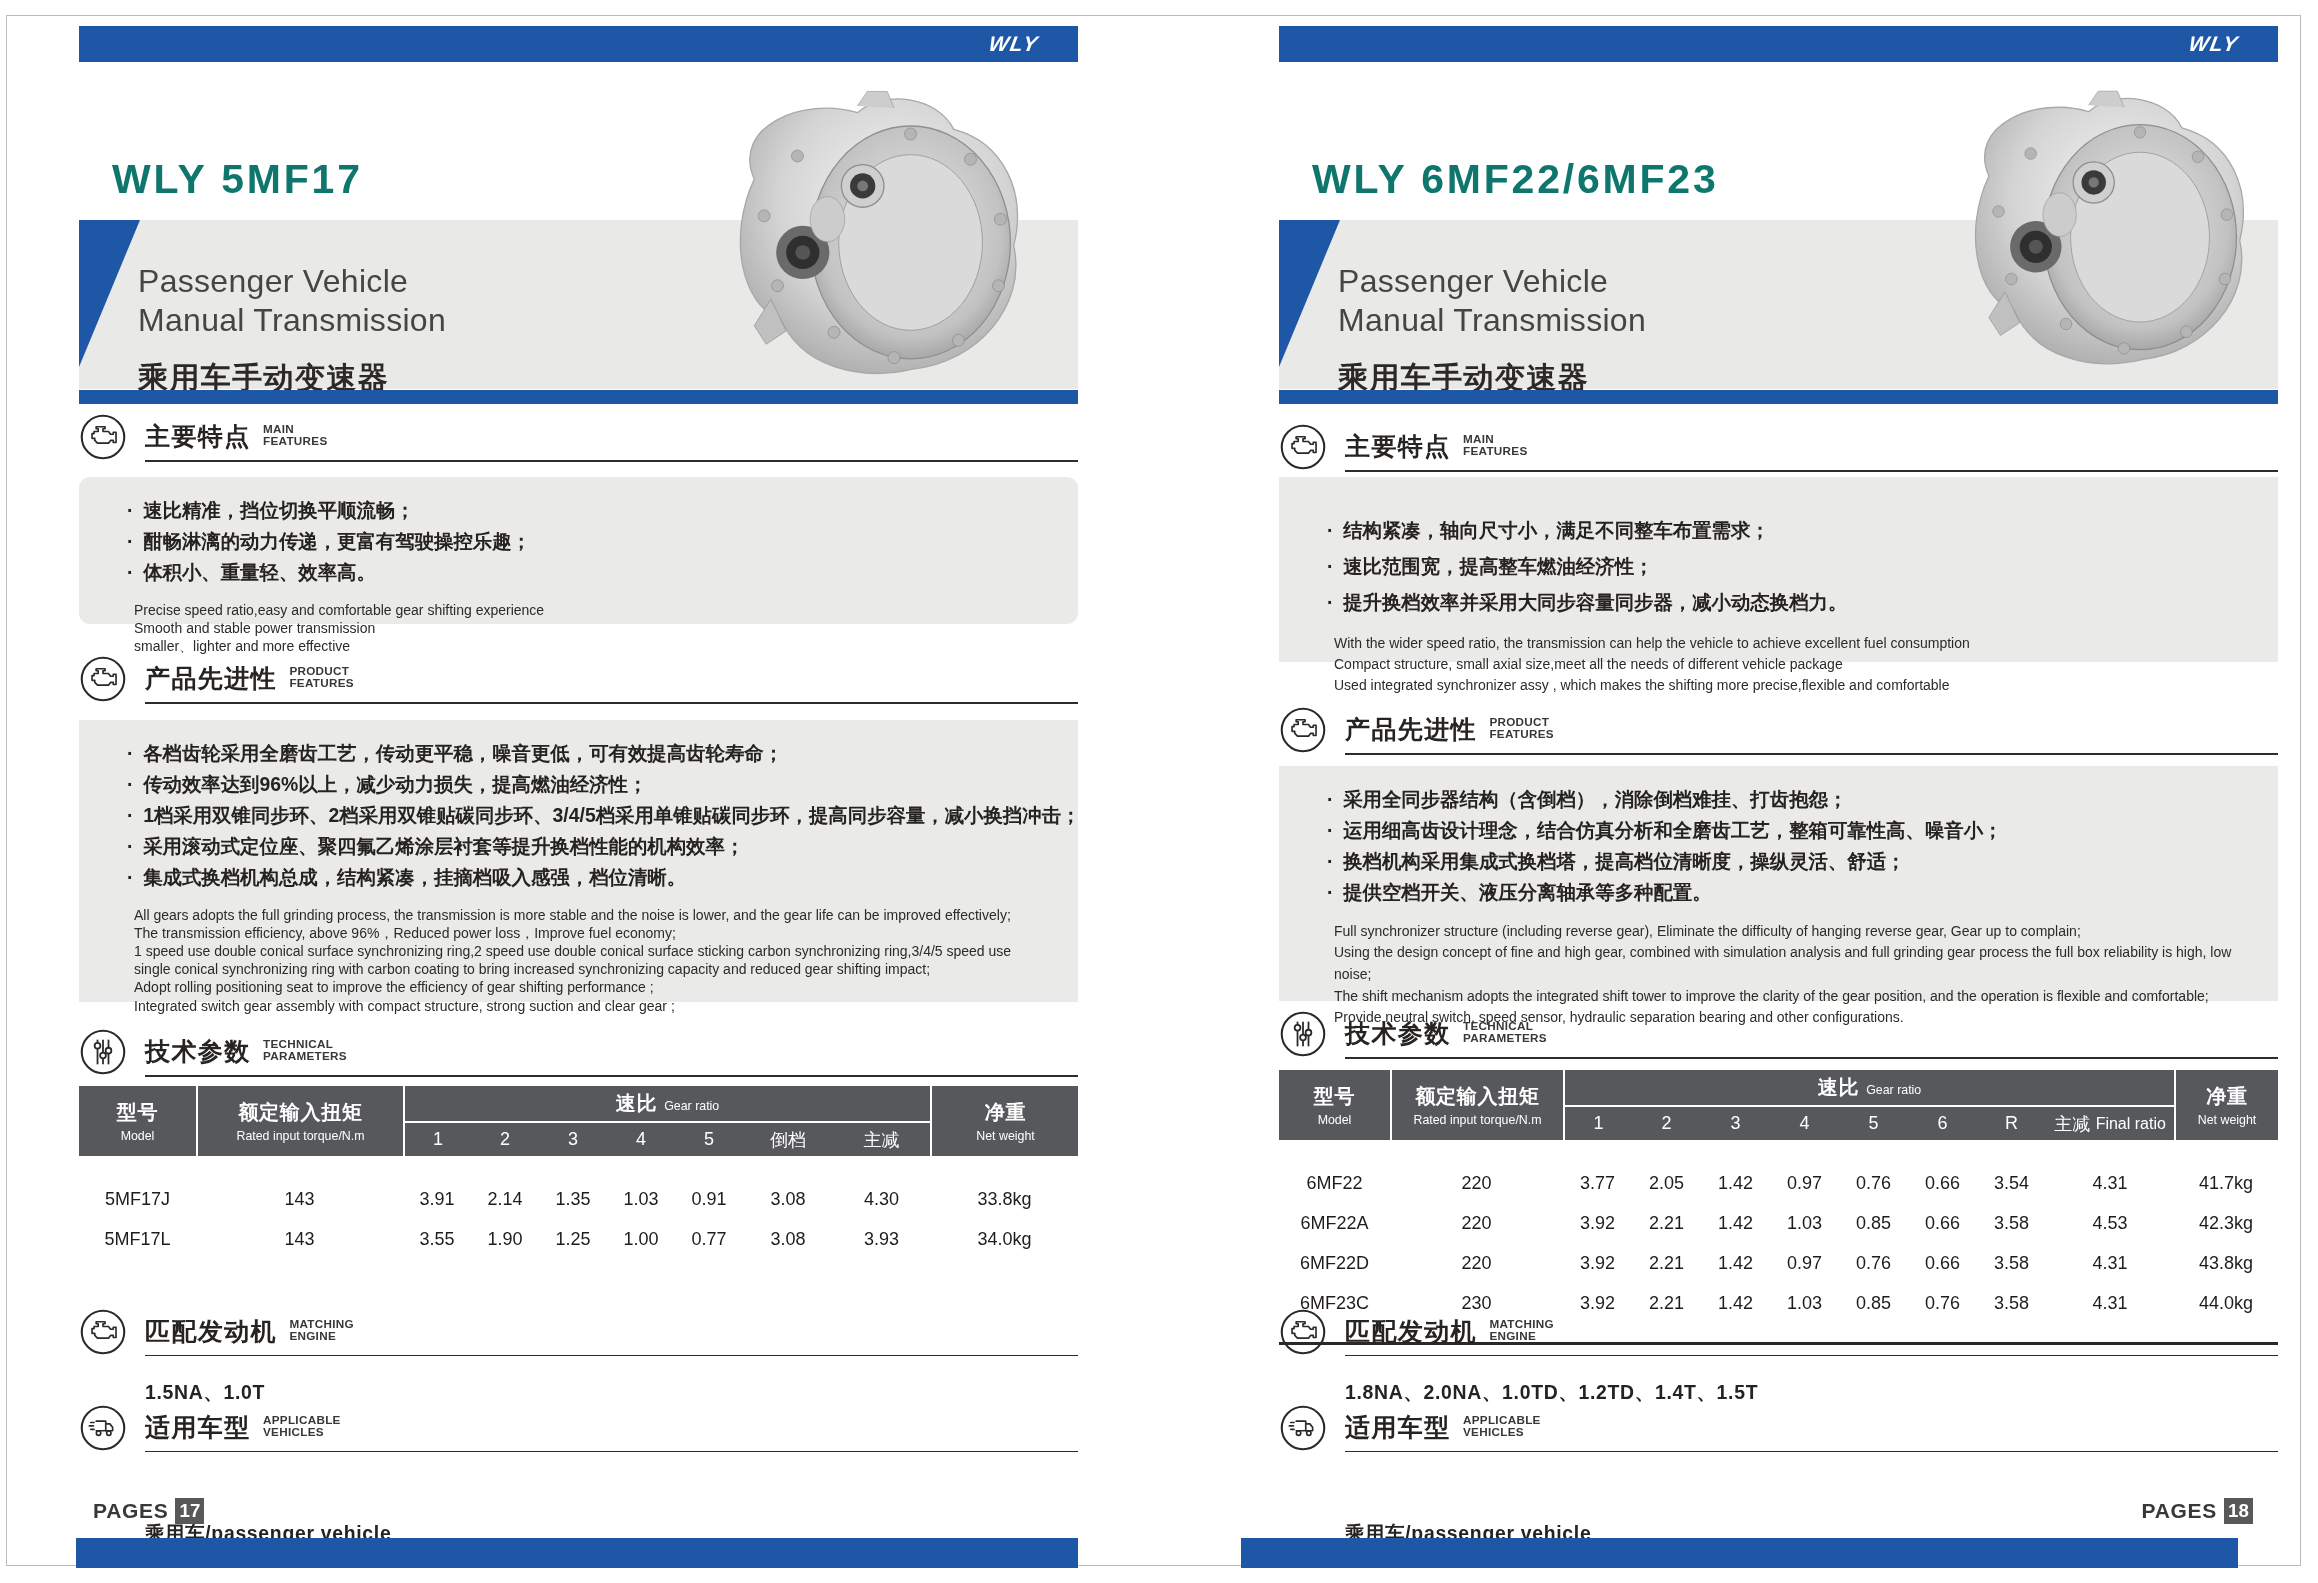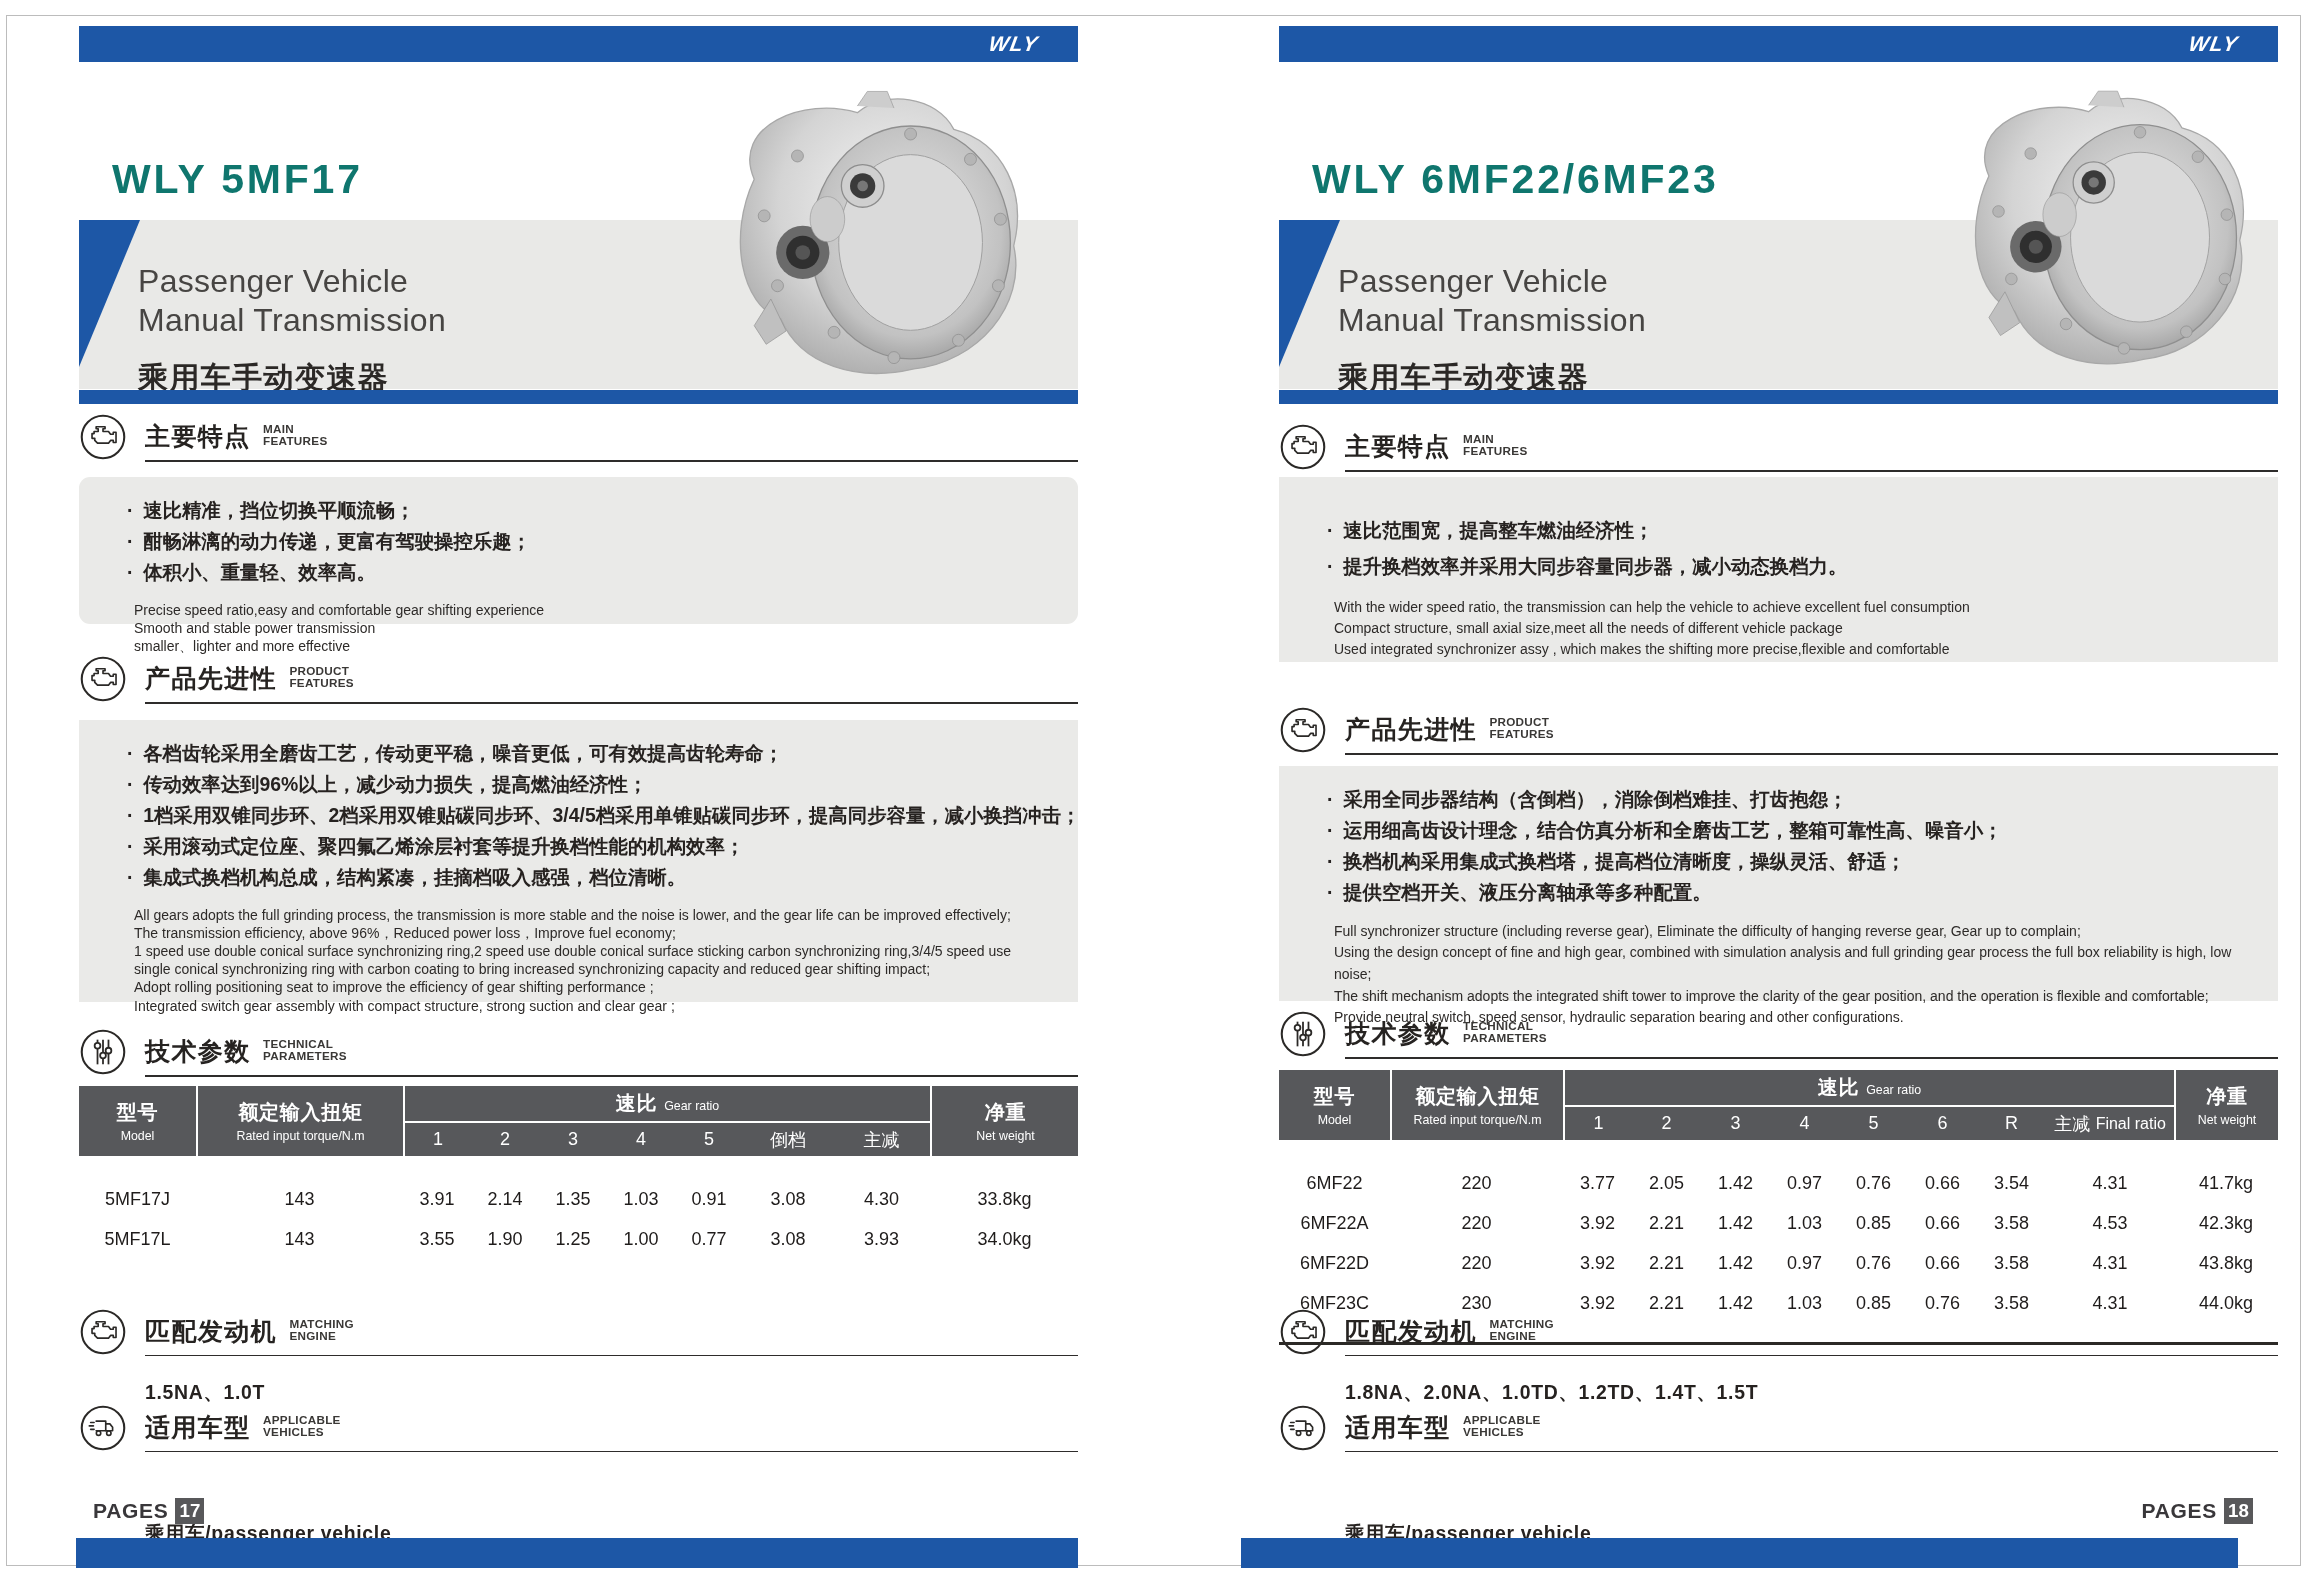--- a/index.html
+++ b/index.html
@@ -407,20 +407,21 @@
     <div class="sec-body">
       <span class="sec-zh">主要特点</span>
       <span class="sec-en">
         <span>MAIN</span>
           <span>FEATURES</span>
       </span>
     </div>
   </div>
   <div class="gbox box-main">
     <ul>
+      <li>结构紧凑，轴向尺寸小，满足不同整车布置需求；</li>
       <li>速比范围宽，提高整车燃油经济性；</li>
       <li>提升换档效率并采用大同步容量同步器，减小动态换档力。</li>
     </ul>
     <div class="en-lines">
       <div>With the wider speed ratio, the transmission can help the vehicle to achieve excellent fuel consumption</div>
       <div>Compact structure, small axial size,meet all the needs of different vehicle package</div>
       <div>Used integrated synchronizer assy , which makes the shifting more precise,flexible and comfortable</div>
     </div>
   </div>
 

